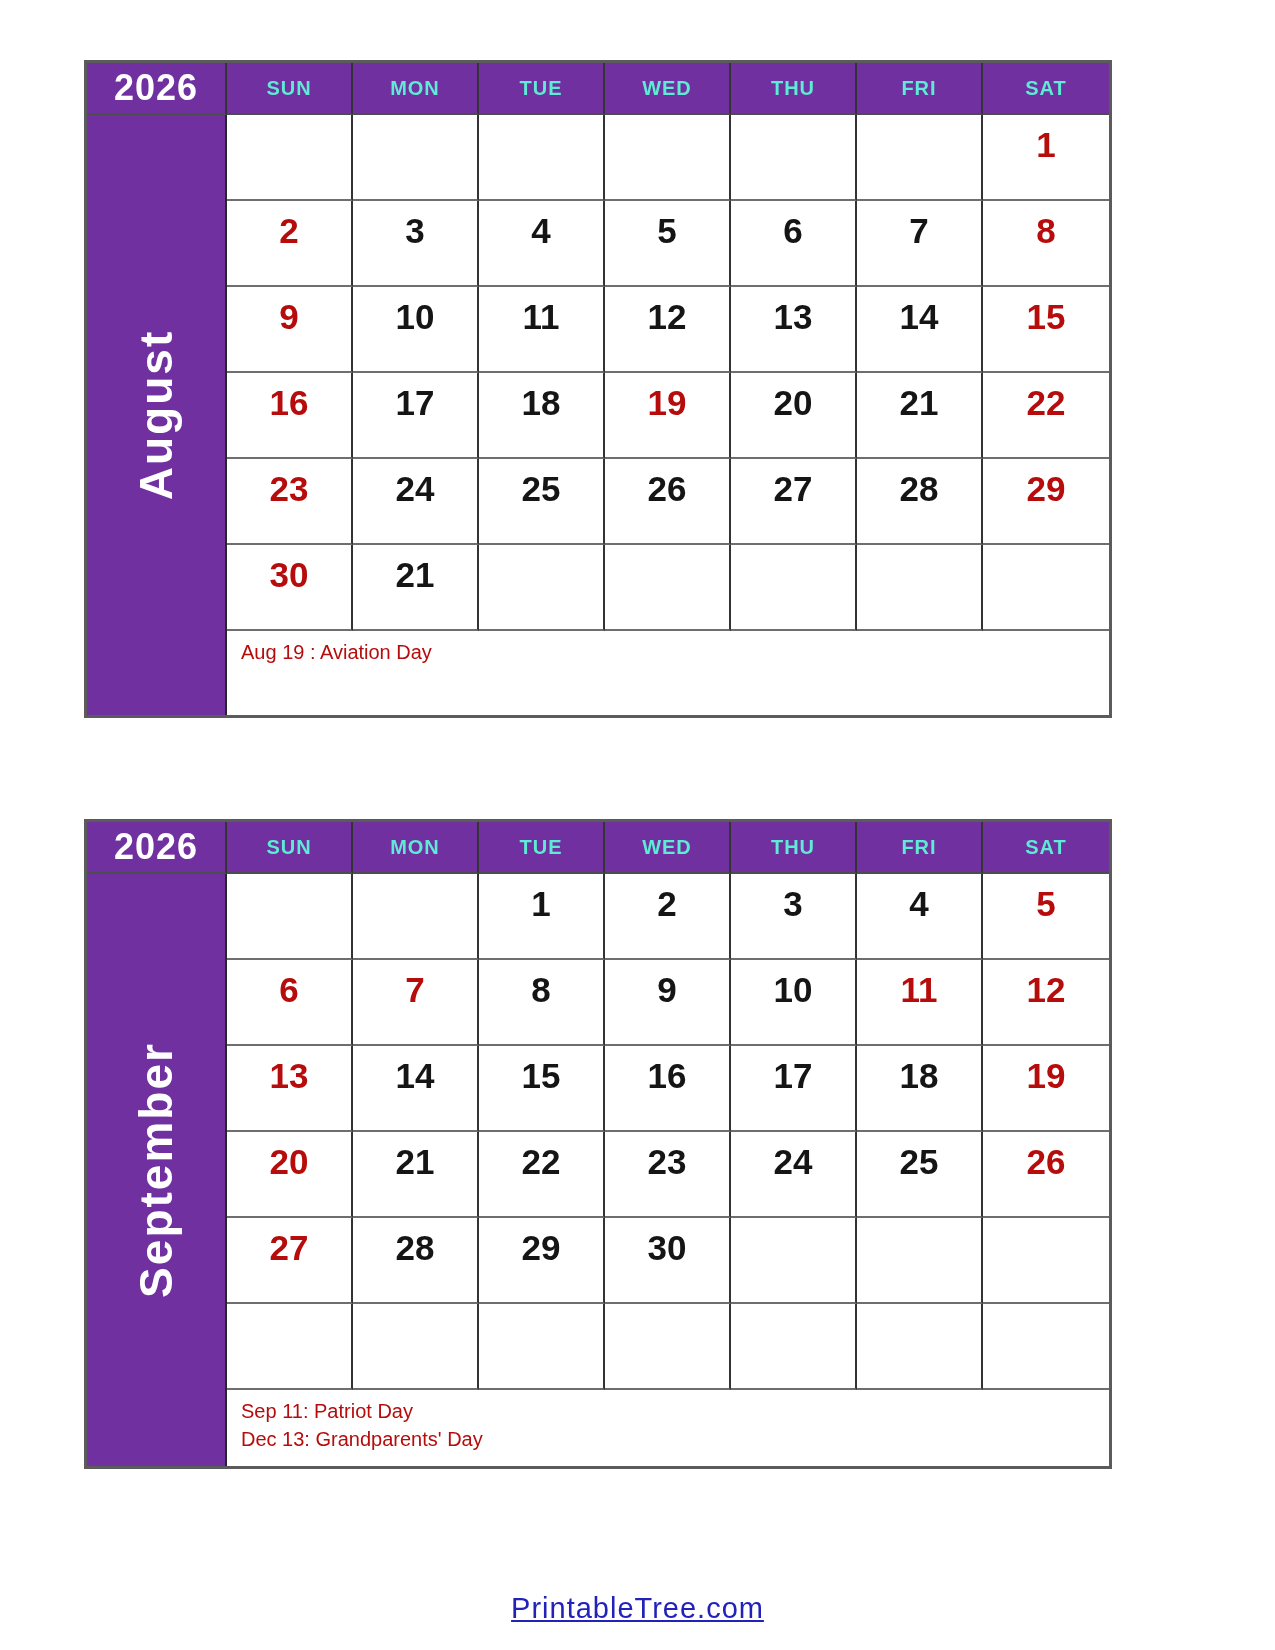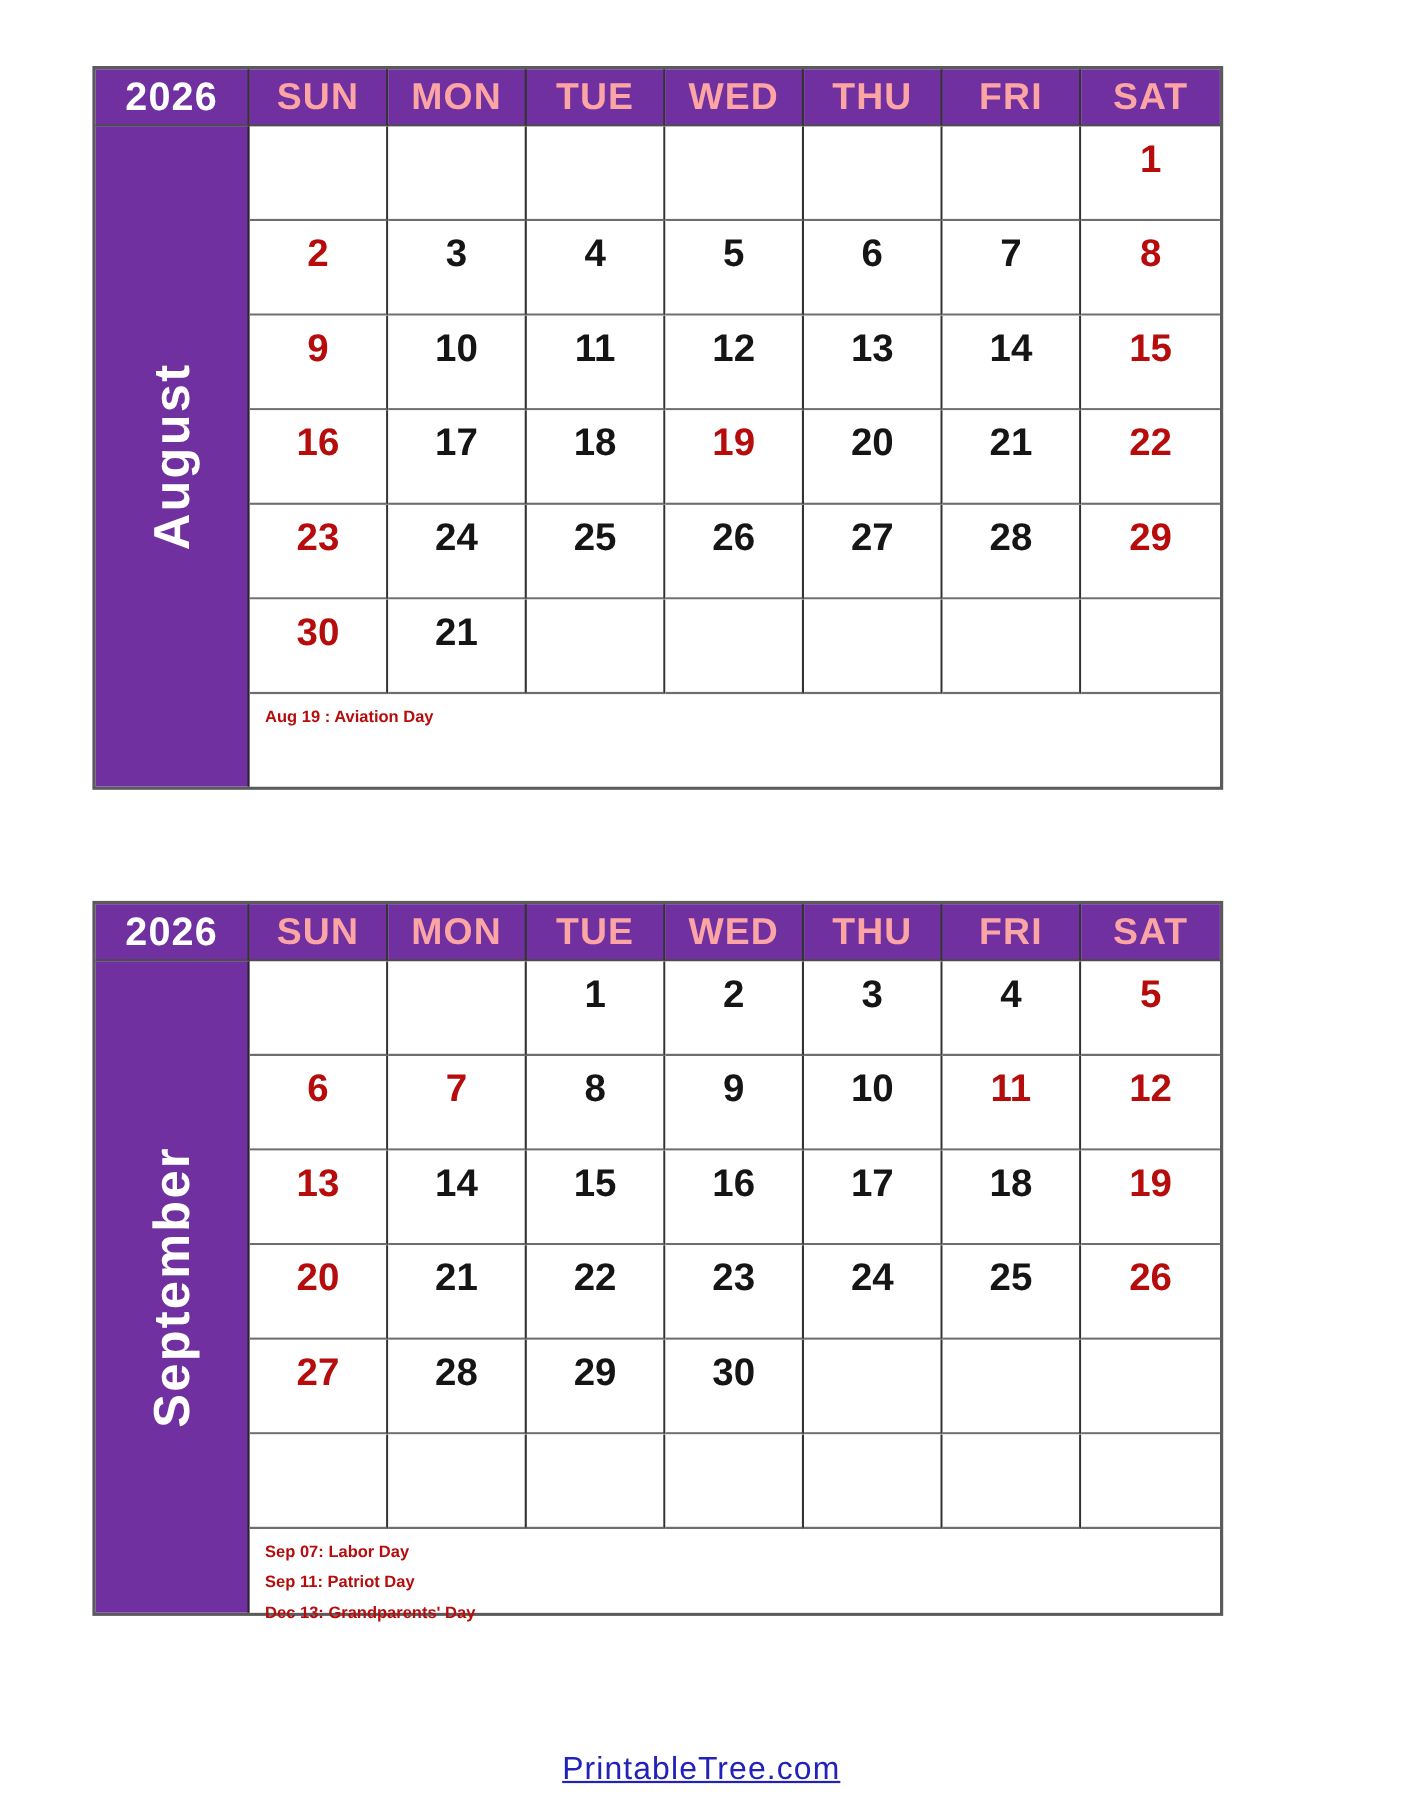--- a/index.html
+++ b/index.html
@@ -25,23 +25,23 @@
   .year-cell {
     grid-column:1; grid-row:1;
     background:var(--purple, #7030a0);
     color:#fff;
     display:flex; align-items:center; justify-content:center;
     font-weight:bold; font-size:36px; letter-spacing:1px;
     border-right:2px solid #333; border-bottom:2px solid #4d4d4d;
   }
   .weekday-cell {
     background:var(--purple, #7030a0);
-    color:#fca5a5;
+    color:#5eead4;
     display:flex; align-items:center; justify-content:center;
-    font-weight:bold; font-size:34px; letter-spacing:1px;
+    font-weight:bold; font-size:20px; letter-spacing:1px;
     border-right:2px solid #333; border-bottom:2px solid #4d4d4d;
   }
   .month-sidebar {
     grid-column:1; grid-row:2 / span 7;
     background:var(--purple, #7030a0);
     border-right:2px solid #262626;
     display:flex; align-items:center; justify-content:center;
     overflow:hidden;
   }
   .month-sidebar .month-text {
@@ -63,22 +63,22 @@
   .last-col { border-right:none !important;text-align:center; }
 
   .holiday-box {
     grid-column:2 / -1; grid-row:8;
     padding:7px 10px 0 14px;
     background:#fff;
     text-align:left;
   }
   .holiday-note {
     color:var(--red, #b60c0c);
-    font-weight:bold;
-    font-size:15px;
+    font-weight:normal;
+    font-size:20px;
     line-height:28px;
   }
 
   .footer {
     position:absolute;
     top:1568px; left:0; width:100%;
     text-align:center;
     margin-top:24px;
   }
   .footer a {
@@ -150,21 +150,20 @@
     <div class="day-cell"></div>
     <div class="day-cell last-col"></div>
   </div>
 
 <div class="calendar" id="cal-september">
   <div class="year-cell">2026</div>
   <div class="month-sidebar">
     <span class="month-text">September</span>
   </div>
   <div class="holiday-box">
-      <div class="holiday-note">Sep 07: Labor Day</div>
       <div class="holiday-note">Sep 11: Patriot Day</div>
       <div class="holiday-note">Dec 13: Grandparents' Day</div>
     </div>
 <div class="weekday-cell">SUN</div>
     <div class="weekday-cell">MON</div>
     <div class="weekday-cell">TUE</div>
     <div class="weekday-cell">WED</div>
     <div class="weekday-cell">THU</div>
     <div class="weekday-cell">FRI</div>
     <div class="weekday-cell last-col">SAT</div>

